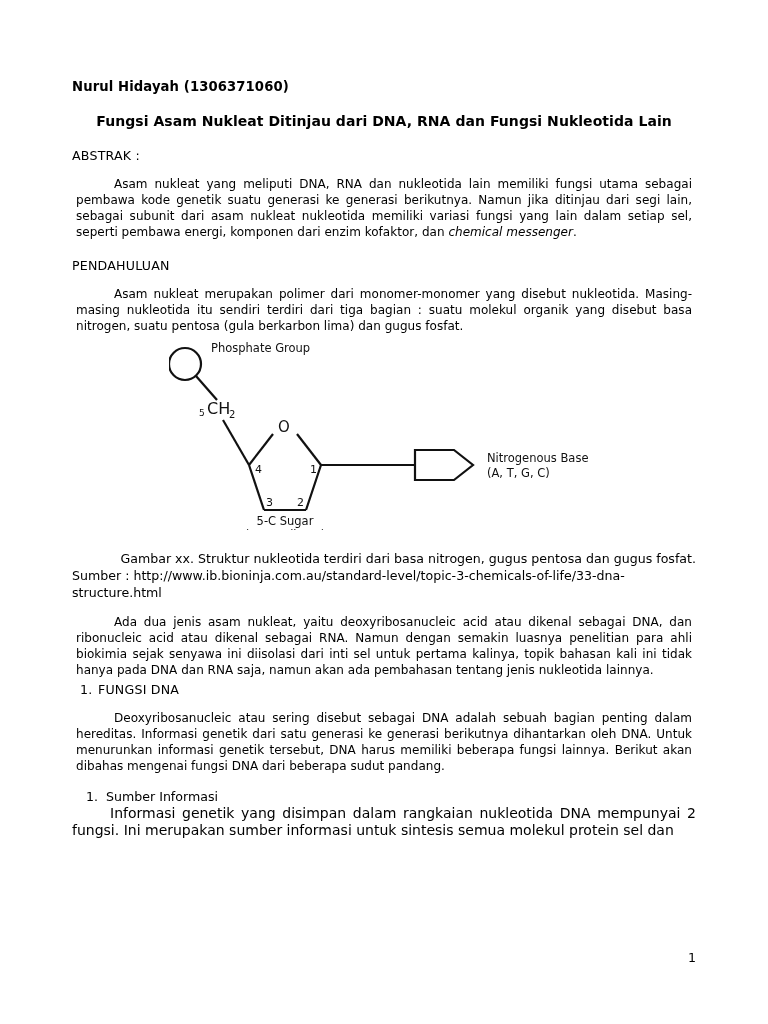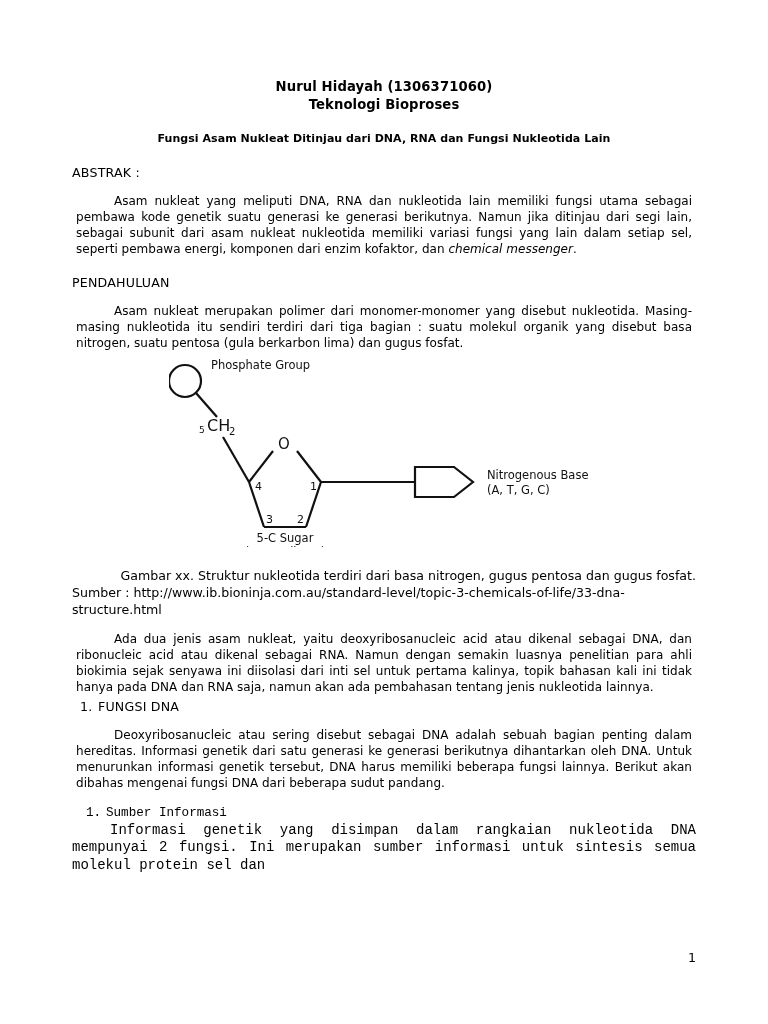--- a/index.html
+++ b/index.html
@@ -24,30 +24,30 @@
   }
   .content {
     position: absolute;
     left: 72px;
     top: 78px;
     width: 624px;
   }
 
   
   .author-block {
-    text-align: center;
+    text-align: left;
     font-weight: bold;
     font-size: 13.2px;
     line-height: 17.5px;
     letter-spacing: 0.1px;
   }
   .doc-title {
     text-align: center;
     font-weight: bold;
-    font-size: 11px;
+    font-size: 14px;
     line-height: 17px;
     margin-top: 17px;
     letter-spacing: 0.05px;
   }
   .section-head {
     font-weight: normal;
     font-size: 12.6px;
     margin-top: 18px;
     letter-spacing: 0.2px;
   }
@@ -69,21 +69,20 @@
     margin: 4px;
     margin-top: 13px;
     text-indent: 38px;
     letter-spacing: 0.02px;
   }
   p.body i { font-style: italic; }
 
   .sublist {
     margin-top: 14px;
     padding-left: 14px;
-    font-family: Liberation Mono, monospace;
   }
   .sublist-item-label {
     font-size: 12.6px;
     line-height: 17.1px;
   }
   .sublist-item-label .num {
     display: inline-block;
     width: 20px;
   }
   p.sub-body {
@@ -129,21 +128,20 @@
   }
 </style>
 </head>
 <body>
 
 <div class="page">
   <div class="content">
 
     <div class="author-block">
       <div>Nurul Hidayah (1306371060)</div>
-      <div>Teknologi Bioproses</div>
     </div>
 
     <div class="doc-title">Fungsi Asam Nukleat Ditinjau dari DNA, RNA dan Fungsi Nukleotida Lain</div>
 
     <div class="section-head">ABSTRAK :</div>
 
     <p class="body"><span>Asam nukleat yang meliputi DNA, RNA dan nukleotida lain memiliki fungsi utama sebagai pembawa kode genetik suatu generasi ke generasi berikutnya. Namun jika ditinjau dari segi lain, sebagai subunit dari asam nukleat nukleotida memiliki variasi fungsi yang lain dalam setiap sel, seperti pembawa energi, komponen dari enzim kofaktor, dan </span><i>chemical messenger</i><span>.</span></p>
 
     <div class="section-head">PENDAHULUAN</div>
 

